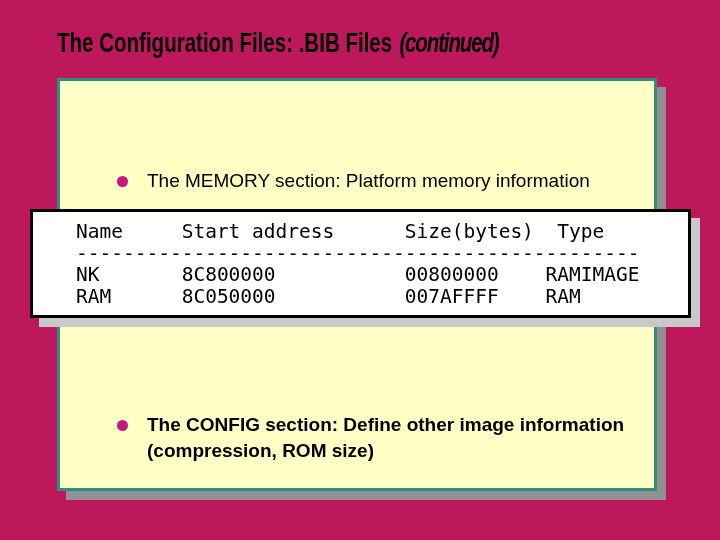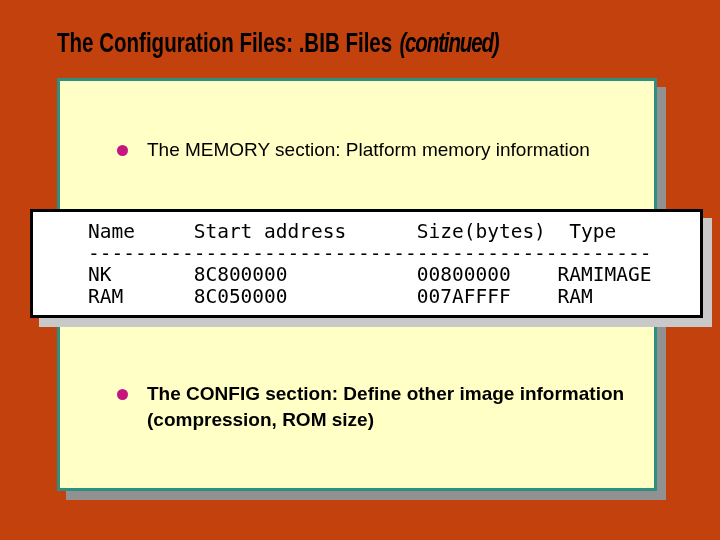--- a/index.html
+++ b/index.html
@@ -1,20 +1,20 @@
 <!DOCTYPE html>
 <html><head>
 <meta charset="utf-8">
 <style>
   html, body { margin: 0; padding: 0; background: #ffffff; }
   .slide {
     position: relative;
     width: 720px;
     height: 540px;
-    background: #c2410c;
+    background: #be185d;
     overflow: hidden;
     font-family: "Liberation Sans", sans-serif;
   }
 
   
   .title {
     position: absolute;
     left: 57px;
     top: 26px;
     font-size: 27px;
@@ -42,20 +42,21 @@
     border: 3px solid #2E8F80;
     box-shadow: 9px 9px 0 #919191;
   }
 
   
   .bullet-row {
     position: absolute;
     left: 117px;
     display: flex;
     align-items: flex-start;
+    margin-top: 31px;
   }
   .bullet-row.first  { top: 137px; }
   .bullet-row.second { top: 381px; font-weight: bold; }
   .bullet-dot {
     width: 11px;
     height: 11px;
     border-radius: 50%;
     background: #C6157E;
     margin: 8px 19px 0 0;
     flex: 0 0 auto;
@@ -70,21 +71,20 @@
   
   .table-box {
     position: absolute;
     left: 30px;
     top: 209px;
     width: 655px;
     height: 103px;
     background: #ffffff;
     border: 3px solid #000000;
     box-shadow: 9px 9px 0 #C9C9C9;
-    padding-left: 12px;
   }
   .table-box pre {
     margin: 0;
     padding: 9px 0 0 43px;
     font-family: "DejaVu Sans Mono", monospace;
     font-size: 19.5px;
     line-height: 21.5px;
     color: #000000;
     white-space: pre;
   }

